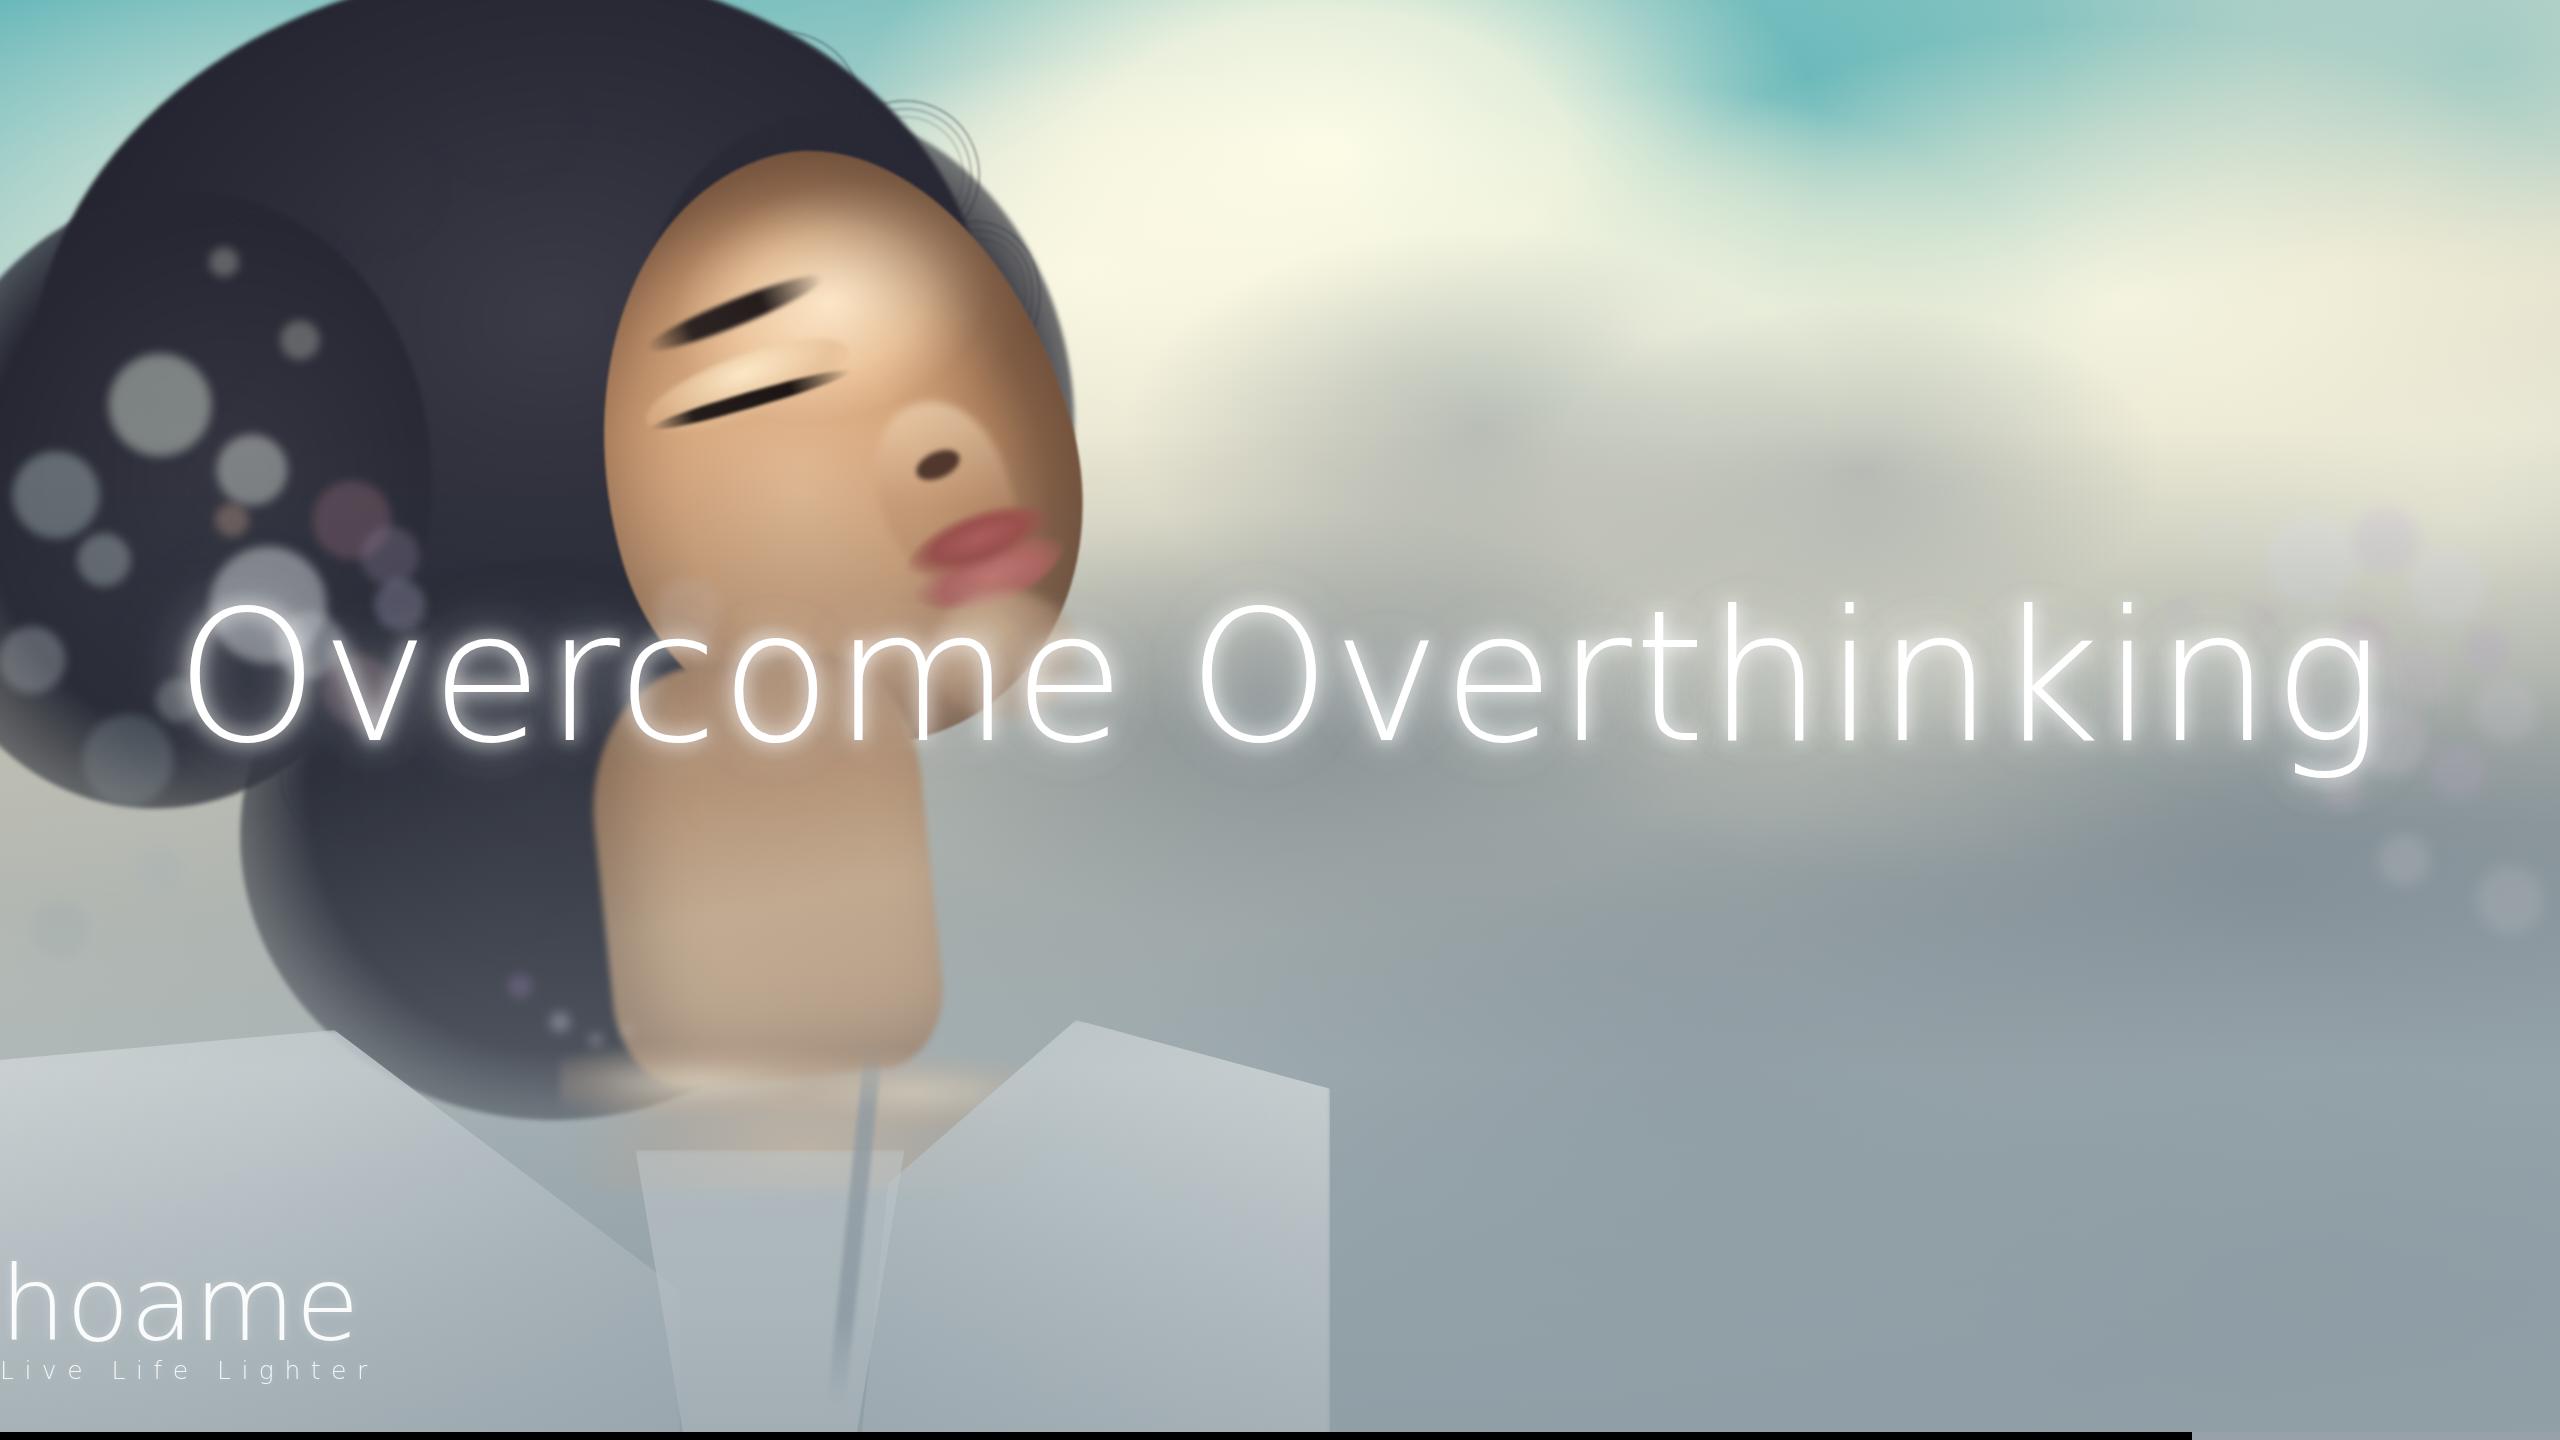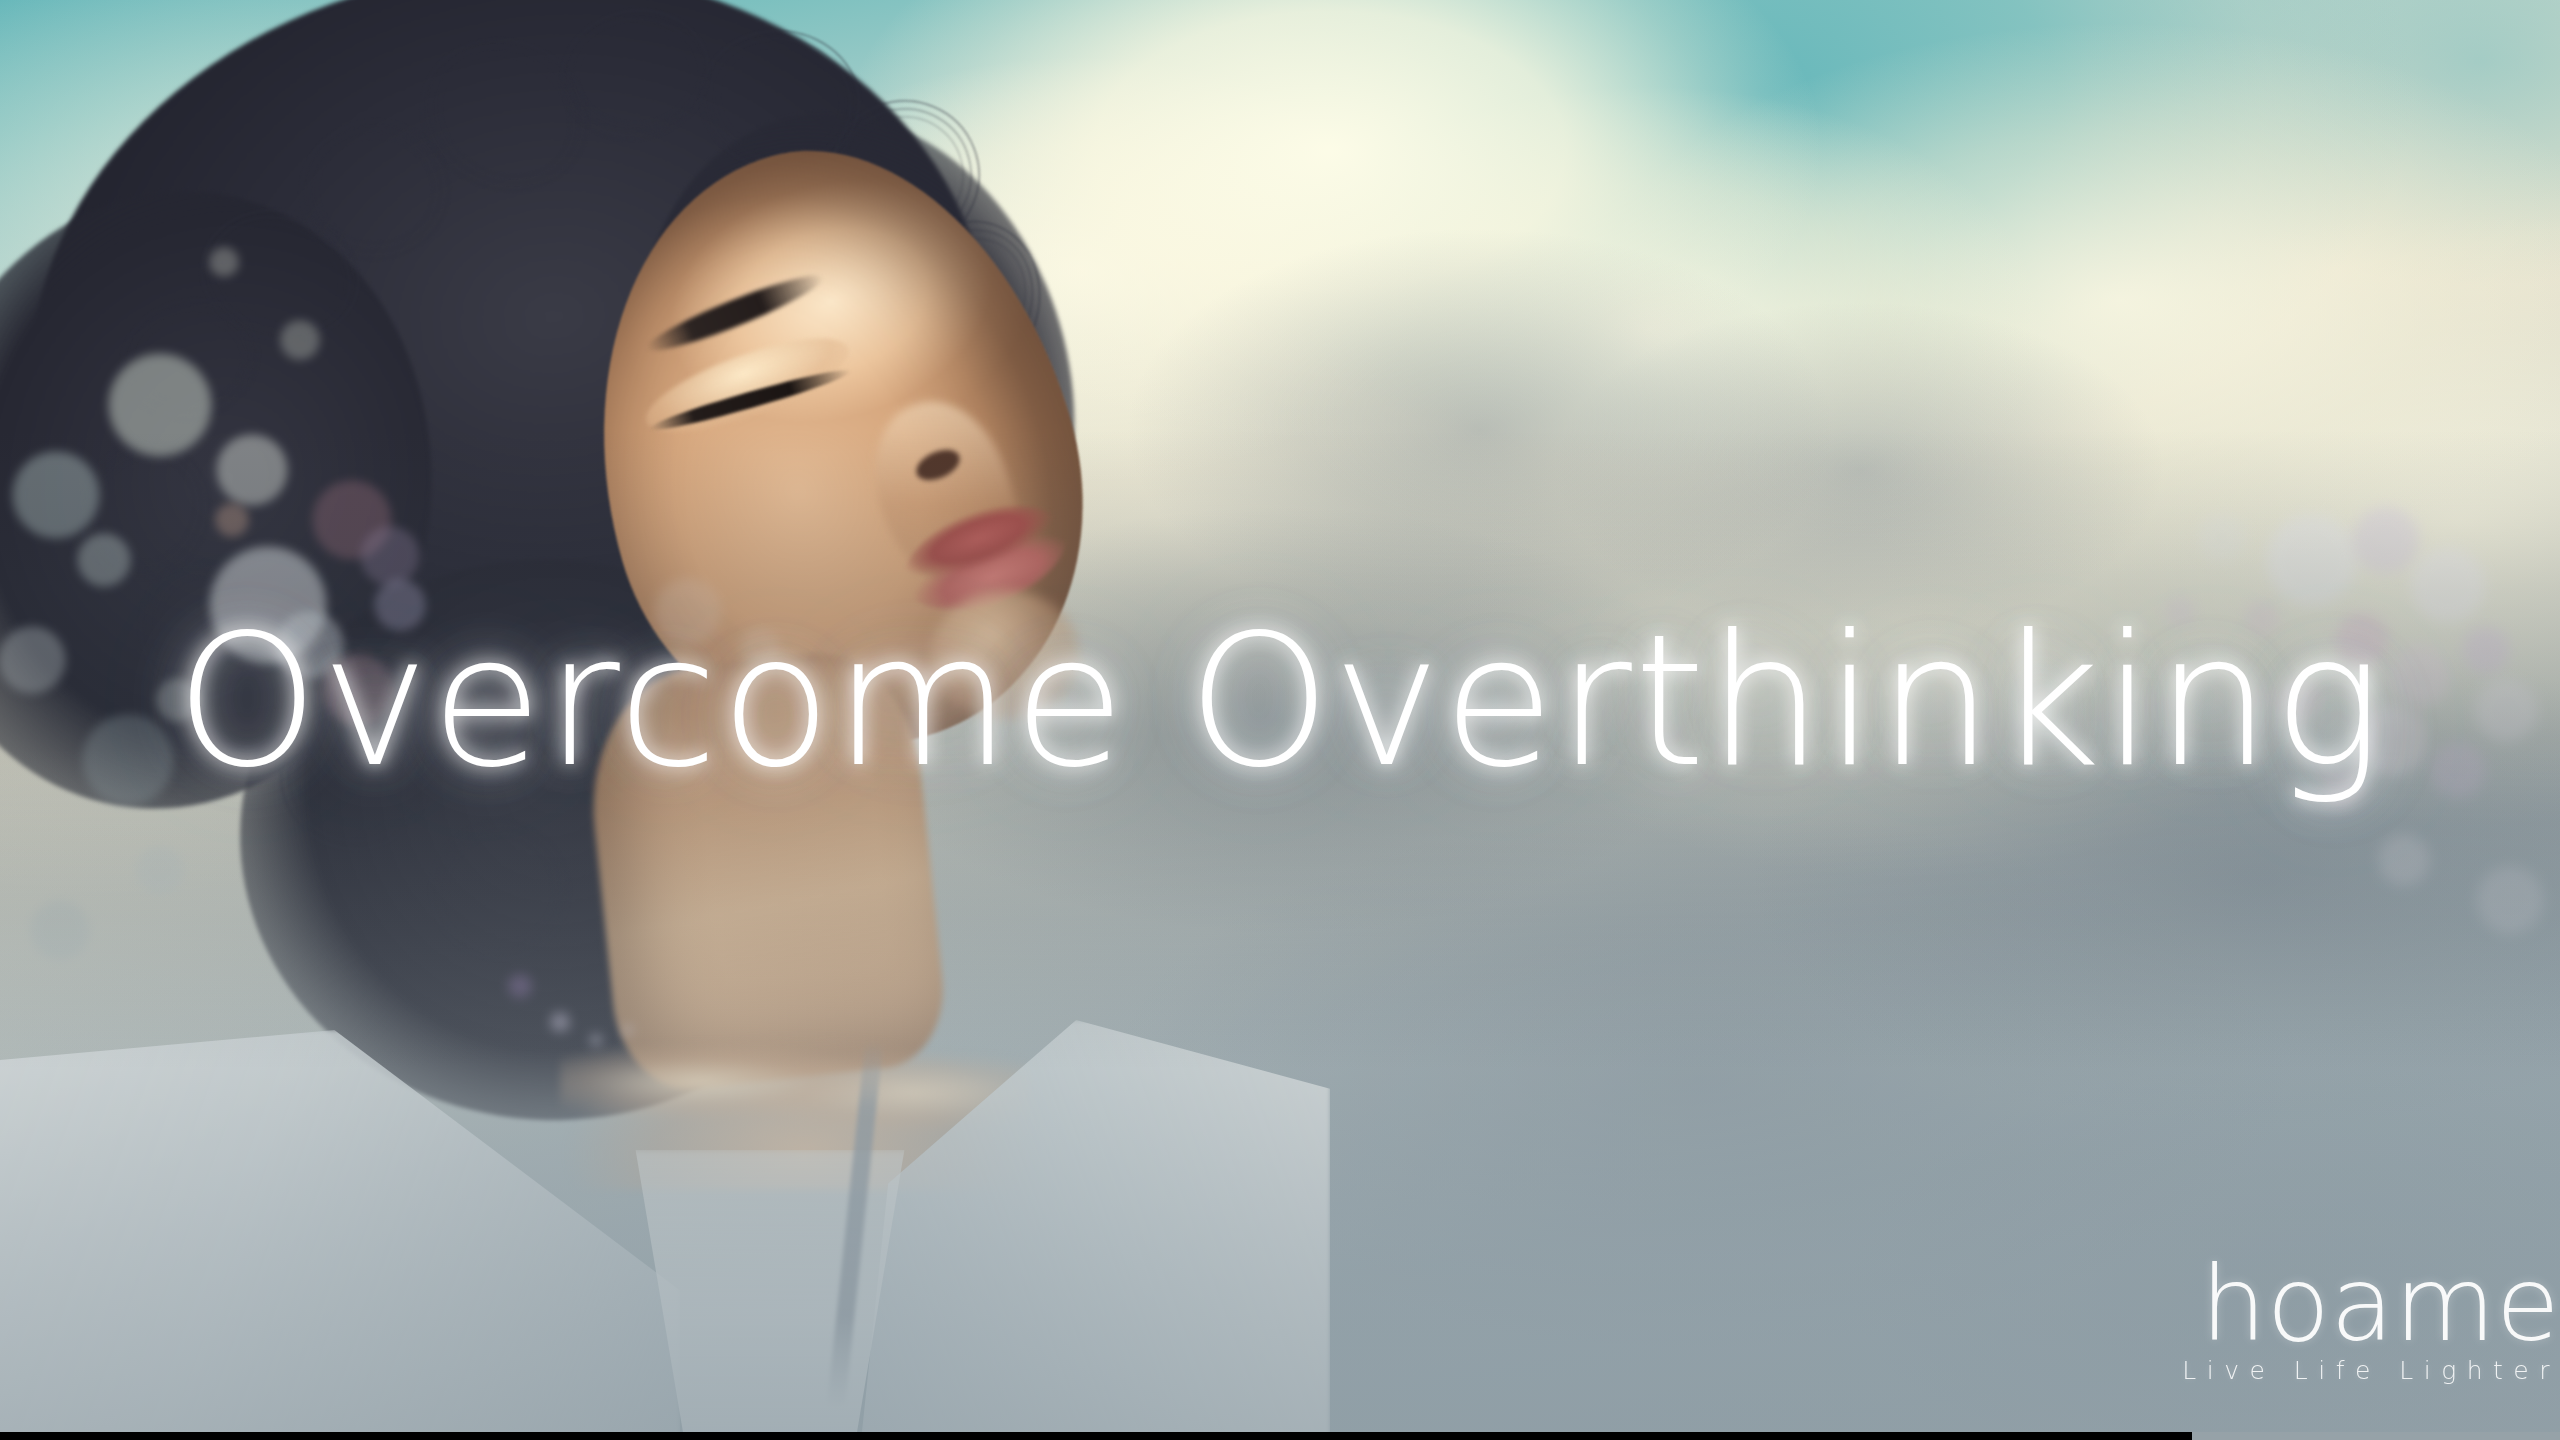--- a/index.html
+++ b/index.html
@@ -202,41 +202,40 @@
     background:linear-gradient(180deg,
       rgba(60,70,80,0) 0%,
       rgba(58,68,78,.16) 25%,
       rgba(56,66,76,.24) 48%,
       rgba(58,68,78,.14) 76%,
       rgba(60,70,80,0) 100%);
   }
 
   
   #headline{
-    position:absolute; left:0; top:610px; width:2560px;
+    position:absolute; left:0; top:586px; width:2560px;
     text-align:center;
     font-family:"DejaVu Sans", sans-serif;
     font-weight:300;
     font-size:182px;
     line-height:1;
     letter-spacing:.012em;
     color:#ffffff;
     white-space:nowrap;
     text-shadow:
       0 0 18px rgba(255,255,255,.95),
       0 0 38px rgba(255,255,255,.62),
       0 0 70px rgba(225,235,245,.40),
       0 0 120px rgba(200,220,235,.24);
   }
 
   
   #logo{
     position:absolute; left:0; top:1252px; width:2560px;
-    text-align:right;
-    padding-left:10px;
+    text-align:left;
   }
   #logo-word{
     font-family:"DejaVu Sans", sans-serif;
     font-weight:300;
     font-size:104px;
     line-height:1;
     letter-spacing:.002em;
     color:rgba(255,255,255,.93);
     text-shadow:0 0 10px rgba(255,255,255,.30);
   }

